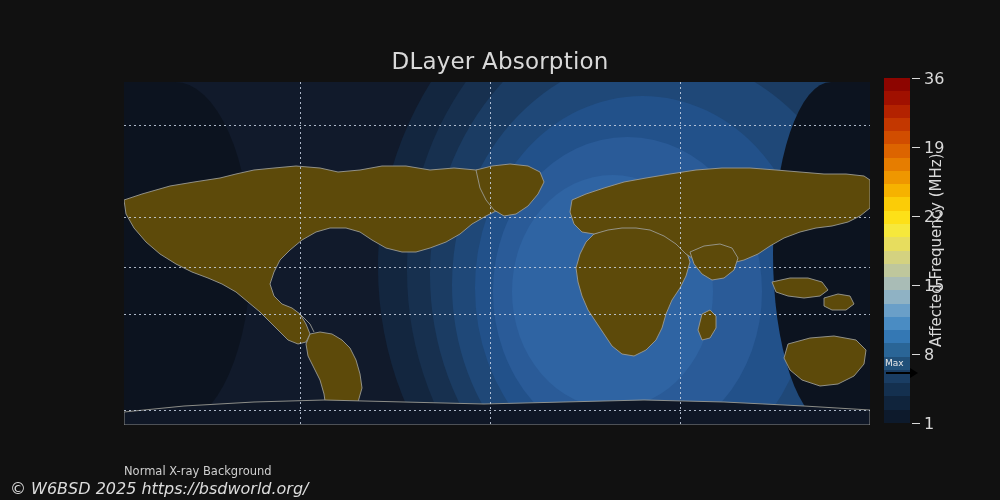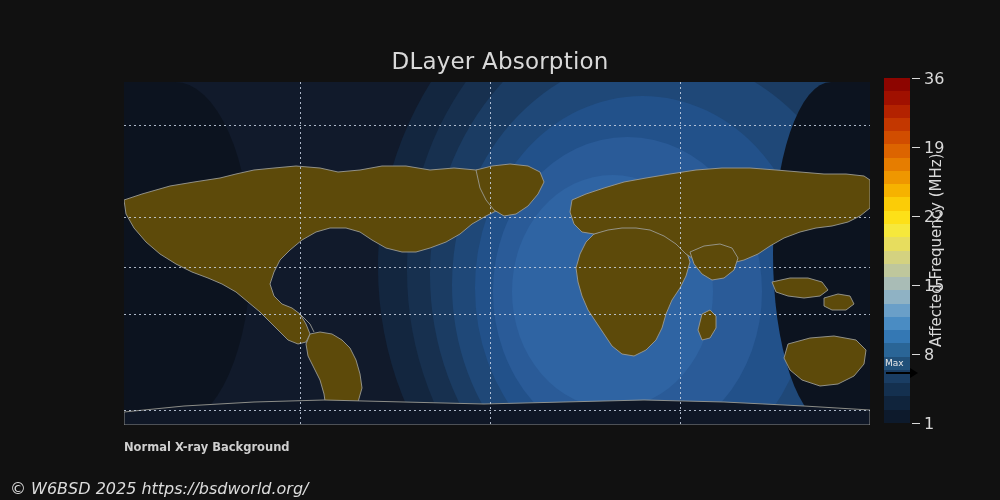--- a/index.html
+++ b/index.html
@@ -66,21 +66,21 @@
   #maxmark{position:absolute;left:885px;top:360px;width:34px;height:20px;text-align:center;}
   #maxmark .mtxt{position:absolute;left:0;top:-2px;color:#e8e8e8;font-size:9px;}
   #maxmark .marrow{position:absolute;left:1px;top:12px;width:26px;height:2px;background:#000;}
   #maxmark .mhead{position:absolute;left:25px;top:8px;width:0;height:0;
     border-top:5px solid transparent;border-bottom:5px solid transparent;
     border-left:8px solid #000;}
 
   
   .foot{position:absolute;color:#cfcfcf;font-size:11.5px;}
   #foot-l1{left:124px;top:430px;}
-  #foot-l2{left:124px;top:440px;font-weight:bold;}
+  #foot-l2{left:124px;top:464px;}
   #foot-date{left:722px;top:433px;}
   #copyright{left:10px;top:479px;color:#dcdcdc;font-size:16px;font-style:italic;}
 </style>
 </head>
 <body>
 
 <div id="root">
 
   <div id="title">DLayer Absorption</div>
 

